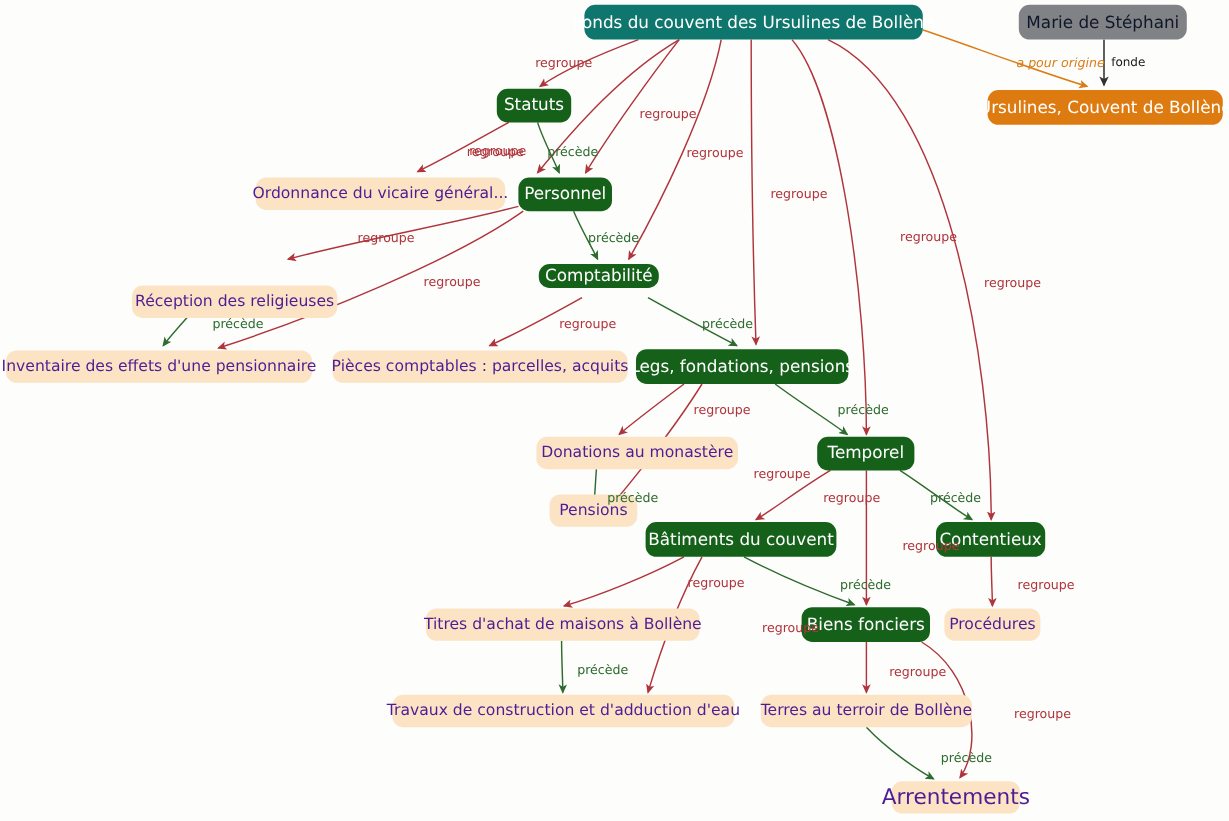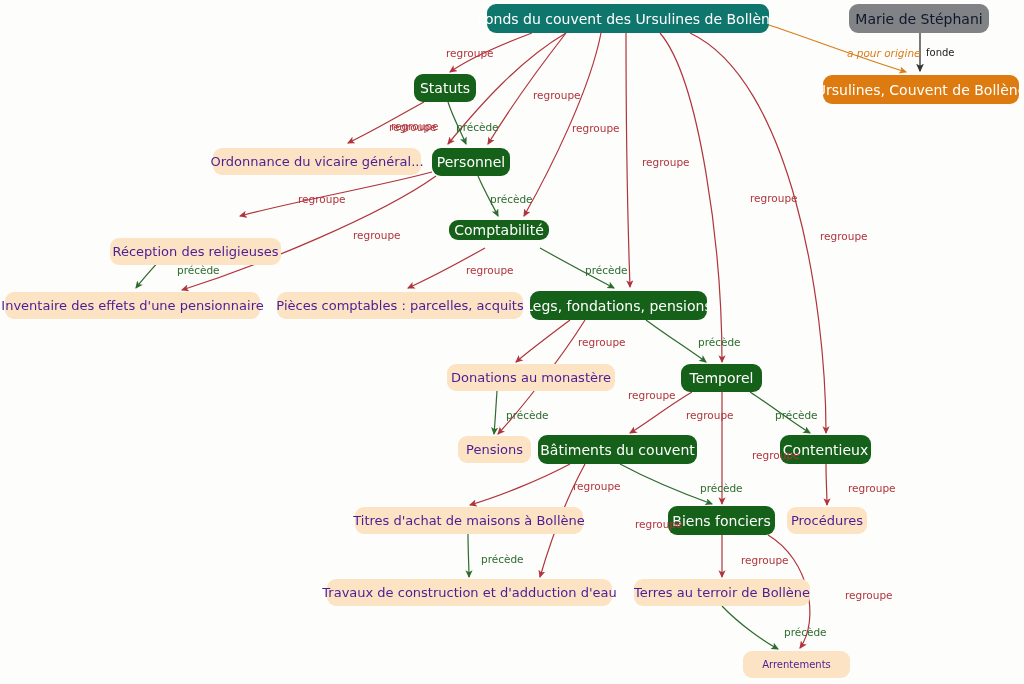--- a/index.html
+++ b/index.html
@@ -127,21 +127,21 @@
       </div>
       <div class="node n-green" style="left: 530px; top: 291px; width: 177px; height: 29px; font-size: 14px;">
         <span class="lbl">Legs, fondations, pensions</span>
       </div>
       <div class="node n-beige" style="left: 415px; top: 364px; width: 168px; height: 27px; font-size: 13px; margin-left: 32px;">
         <span class="lbl">Donations au monastère</span>
       </div>
       <div class="node n-green" style="left: 681px; top: 364px; width: 81px; height: 28px; font-size: 14px;">
         <span class="lbl">Temporel</span>
       </div>
-      <div class="node n-beige" style="left: 458px; top: 436px; width: 73px; height: 27px; font-size: 13px;">
+      <div class="node n-beige" style="left: 458px; top: 412px; width: 73px; height: 27px; font-size: 13px;">
         <span class="lbl">Pensions</span>
       </div>
       <div class="node n-green" style="left: 538px; top: 435px; width: 159px; height: 29px; font-size: 14px;">
         <span class="lbl">Bâtiments du couvent</span>
       </div>
       <div class="node n-green" style="left: 780px; top: 435px; width: 91px; height: 29px; font-size: 14px;">
         <span class="lbl">Contentieux</span>
       </div>
       <div class="node n-beige" style="left: 355px; top: 507px; width: 228px; height: 27px; font-size: 13px;">
         <span class="lbl">Titres d'achat de maisons à Bollène</span>
@@ -151,21 +151,21 @@
       </div>
       <div class="node n-beige" style="left: 787px; top: 507px; width: 80px; height: 27px; font-size: 13px;">
         <span class="lbl">Procédures</span>
       </div>
       <div class="node n-beige" style="left: 327px; top: 579px; width: 285px; height: 27px; font-size: 13px;">
         <span class="lbl">Travaux de construction et d'adduction d'eau</span>
       </div>
       <div class="node n-beige" style="left: 634px; top: 579px; width: 176px; height: 27px; font-size: 13px;">
         <span class="lbl">Terres au terroir de Bollène</span>
       </div>
-      <div class="node n-beige" style="left: 743px; top: 651px; width: 107px; height: 27px; font-size: 10px;">
+      <div class="node n-beige" style="left: 743px; top: 651px; width: 107px; height: 27px; font-size: 18px;">
         <span class="lbl">Arrentements</span>
       </div>
     </div>
   <div id="label-layer">
       <div class="elabel el-red" style="left: 446px; top: 48px;">regroupe</div>
       <div class="elabel el-red" style="left: 391px; top: 121px;">regroupe</div>
       <div class="elabel el-red" style="left: 389px; top: 122px;">regroupe</div>
       <div class="elabel el-green" style="left: 456px; top: 122px;">précède</div>
       <div class="elabel el-red" style="left: 533px; top: 90px;">regroupe</div>
       <div class="elabel el-red" style="left: 298px; top: 194px;">regroupe</div>

